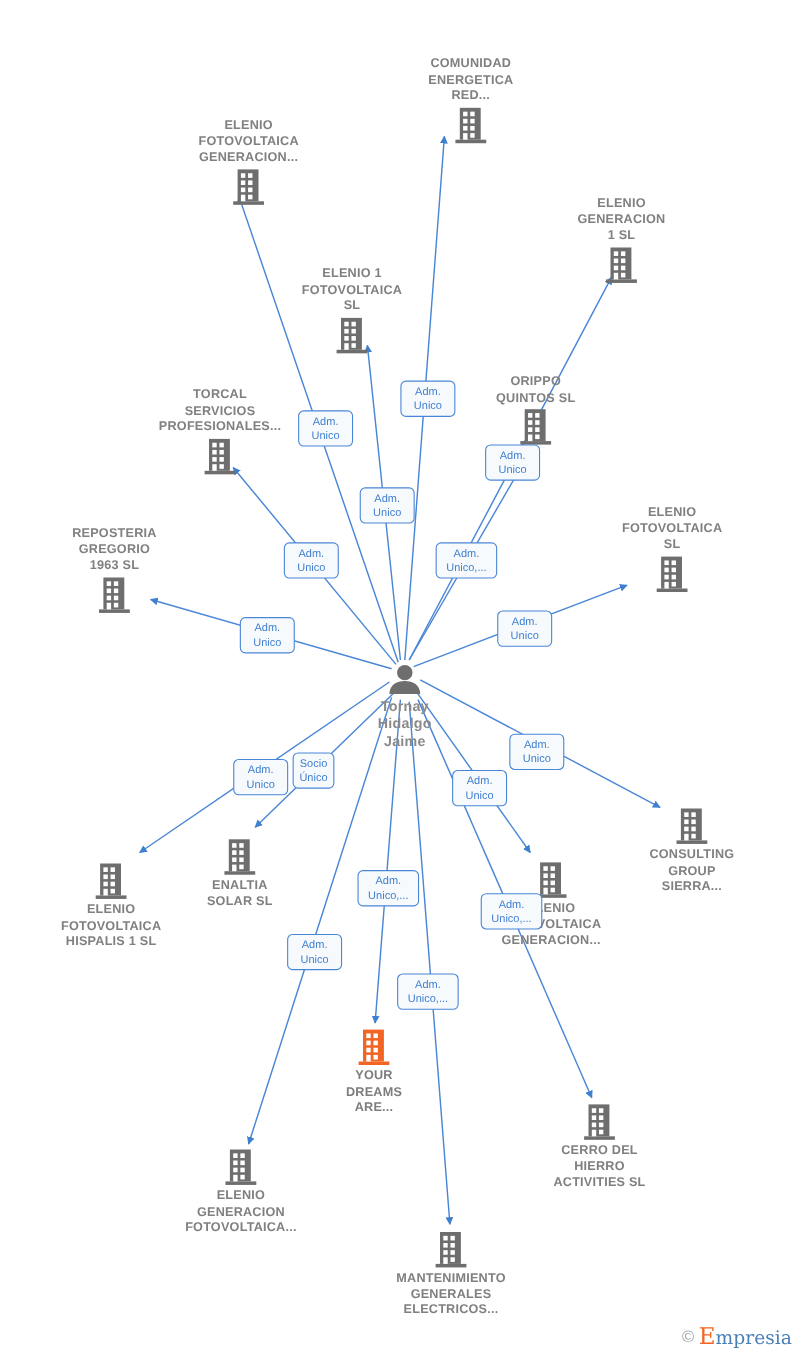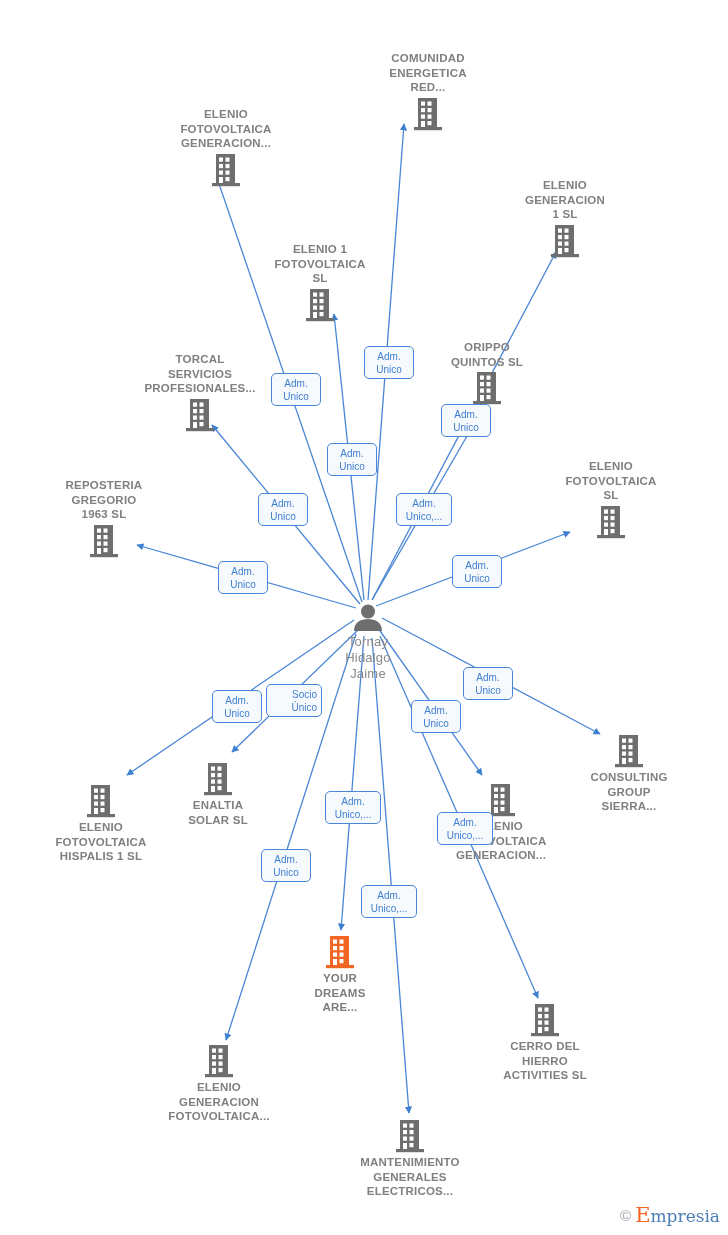--- a/index.html
+++ b/index.html
@@ -38,21 +38,21 @@
   .node .label {
     display: block;
     font-size: 11.5px;
     line-height: 14.5px;
     color: #808080;
     letter-spacing: 0.2px;
     font-weight: bold;
     white-space: pre-line;
   }
   .node.person .label {
-    font-weight: normal;
+    font-weight: bold;
     font-size: 13px;
     line-height: 16px;
     color: #8a8a8a;
   }
   .node.label-above .label { margin-bottom: 2px; }
   .node.label-below .label { margin-top: 2px; }
   .edge-label {
     position: absolute;
     box-sizing: border-box;
     background: #f7fafd;
@@ -134,21 +134,21 @@
       <div class="edge-label" style="left: 258px; top: 493px; width: 50px; height: 33px;">Adm.
 Unico</div>
       <div class="edge-label" style="left: 452px; top: 555px; width: 50px; height: 33px;">Adm.
 Unico</div>
       <div class="edge-label" style="left: 218px; top: 561px; width: 50px; height: 33px;">Adm.
 Unico</div>
       <div class="edge-label" style="left: 463px; top: 667px; width: 50px; height: 33px;">Adm.
 Unico</div>
       <div class="edge-label" style="left: 212px; top: 690px; width: 50px; height: 33px;">Adm.
 Unico</div>
-      <div class="edge-label" style="left: 266px; top: 684px; width: 56px; height: 33px; text-align: right;">Socio
+      <div class="edge-label" style="left: 266px; top: 684px; width: 38px; height: 33px;">Socio
 Único</div>
       <div class="edge-label" style="left: 411px; top: 700px; width: 50px; height: 33px;">Adm.
 Unico</div>
       <div class="edge-label" style="left: 325px; top: 791px; width: 56px; height: 33px;">Adm.
 Unico,...</div>
       <div class="edge-label" style="left: 437px; top: 812px; width: 56px; height: 33px;">Adm.
 Unico,...</div>
       <div class="edge-label" style="left: 261px; top: 849px; width: 50px; height: 33px;">Adm.
 Unico</div>
       <div class="edge-label" style="left: 361px; top: 885px; width: 56px; height: 33px;">Adm.

